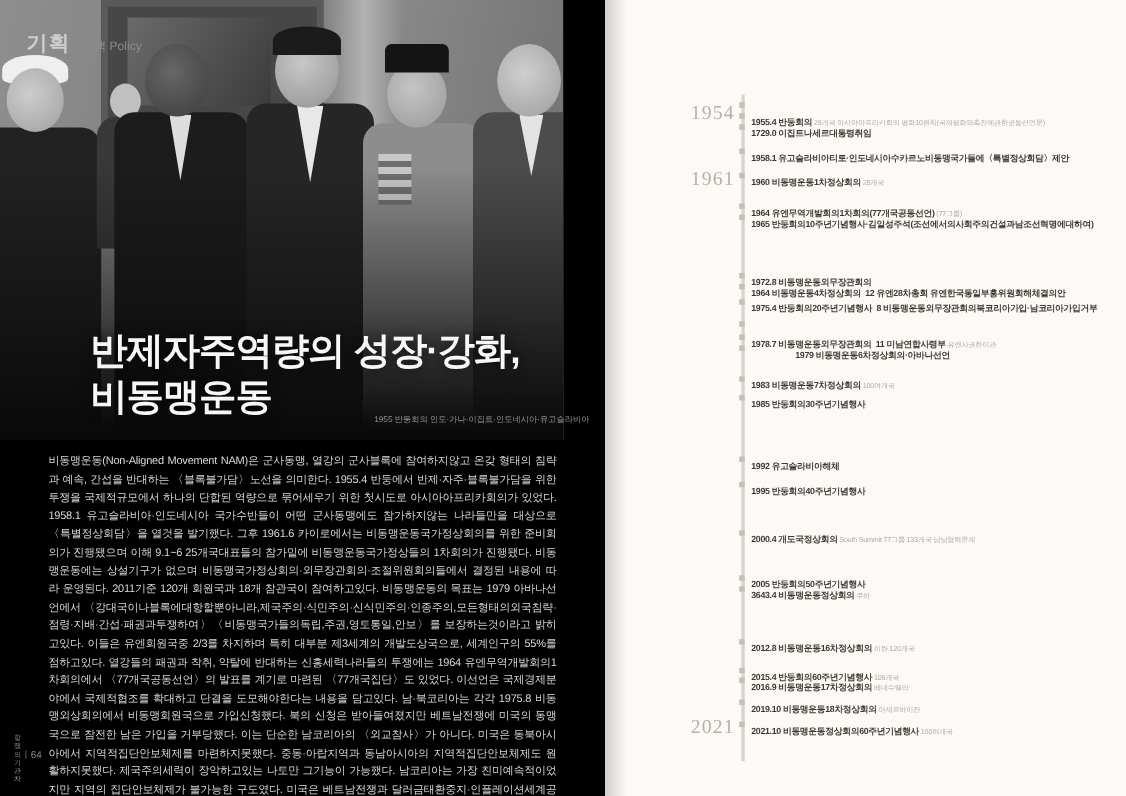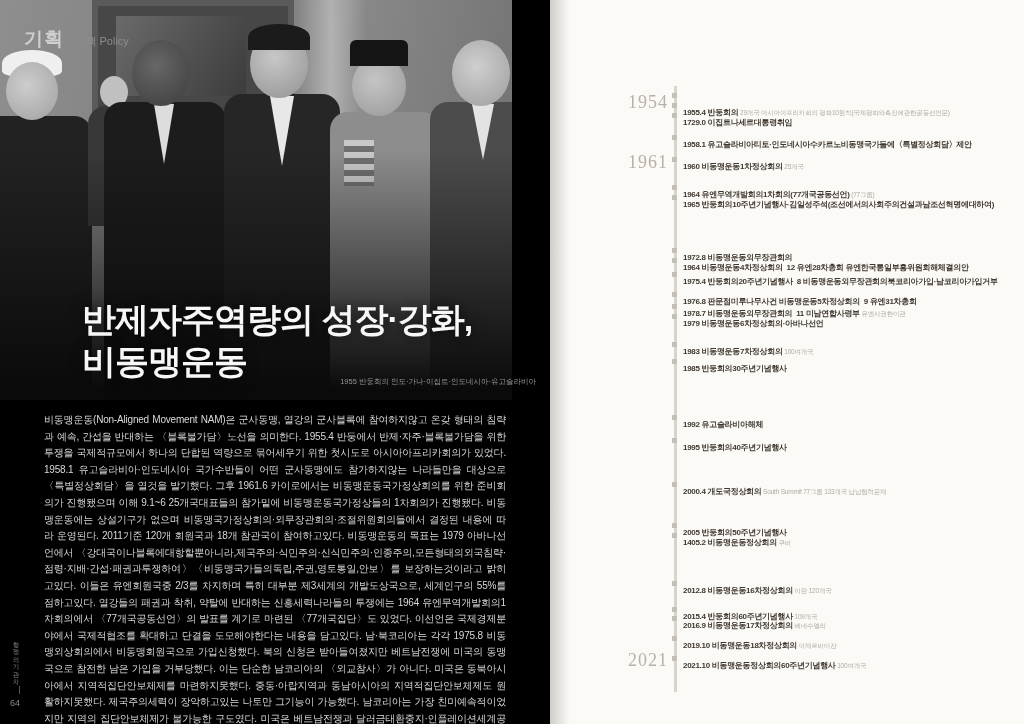--- a/index.html
+++ b/index.html
@@ -43,21 +43,21 @@
 
   .kicker{position:absolute;left:24px;top:26px;color:#c7c7c7;}
   .kicker .k-main{font-size:19px;font-weight:bold;letter-spacing:1px;color:#cfcfcf;}
   .kicker .k-sub{font-size:11px;color:#8d8d8d;margin-left:6px;}
 
   .title-block{position:absolute;left:42px;top:298px;color:#f7f7f7;font-weight:bold;font-size:34px;line-height:42px;letter-spacing:-1px;text-shadow:0 0 14px rgba(0,0,0,.8);margin-left:40px;}
   .photo-caption{position:absolute;top:377px;right:14px;font-size:7.5px;color:#969696;letter-spacing:0;}
 
   .body-text{position:absolute;left:44px;top:402px;width:462px;color:#d9d9d9;font-size:10px;line-height:16.6px;text-align:justify;letter-spacing:-0.2px;word-break:break-all;}
 
-  .folio{position:absolute;display:flex;flex-direction:column;align-items:flex-end;gap:4px;}
+  .folio{position:absolute;display:flex;flex-direction:row;align-items:center;gap:4px;}
   .folio-left{left:10px;bottom:16px;color:#8a8a8a;}
   .folio-right{right:4px;bottom:16px;color:#8f867d;}
   .folio .vert{writing-mode:vertical-rl;font-size:6.5px;letter-spacing:1px;}
   .folio .rule{width:1px;height:8px;background:currentColor;opacity:.6;}
   .folio .pageno{font-size:9px;}
 
   
   .page-right{position:relative;width:512px;height:724px;background:#fbfaf7;flex:0 0 512px;overflow:hidden;}
   .page-right::before{content:"";position:absolute;left:0;top:0;width:20px;height:100%;background:linear-gradient(90deg,rgba(60,50,40,.22),rgba(60,50,40,0));pointer-events:none;}
   .timeline{position:absolute;left:0;top:0;width:512px;height:724px;}
@@ -154,39 +154,38 @@
         <div class="tl-entry" style="top: 184px;"><span class="tl-main">1964 유엔무역개발회의1차회의(77개국공동선언)</span><span class="tl-note"> (77그룹)</span></div>
         <div class="tl-marker" style="top: 195px;"></div>
         <div class="tl-entry" style="top: 194px;"><span class="tl-main">1965 반둥회의10주년기념행사·김일성주석(조선에서의사회주의건설과남조선혁명에대하여)</span></div>
         <div class="tl-marker" style="top: 248px;"></div>
         <div class="tl-entry" style="top: 247px;"><span class="tl-main">1972.8 비동맹운동외무장관회의</span></div>
         <div class="tl-marker" style="top: 258px;"></div>
         <div class="tl-entry" style="top: 257px;"><span class="tl-main">1964 비동맹운동4차정상회의  12 유엔28차총회 유엔한국통일부흥위원회해체결의안</span></div>
         <div class="tl-marker" style="top: 272px;"></div>
         <div class="tl-entry" style="top: 271px;"><span class="tl-main">1975.4 반둥회의20주년기념행사  8 비동맹운동외무장관회의북코리아가입·남코리아가입거부</span></div>
         <div class="tl-marker" style="top: 292px;"></div>
-        <div class="tl-entry" style="top: 291px;"><span class="tl-main">1976.8 판문점미루나무사건 비동맹운동5차정상회의  9 유엔31차총회</span></div>
         <div class="tl-marker" style="top: 304px;"></div>
         <div class="tl-entry" style="top: 303px;"><span class="tl-main">1978.7 비동맹운동외무장관회의  11 미남연합사령부</span><span class="tl-note"> 유엔사권한이관</span></div>
         <div class="tl-marker" style="top: 314px;"></div>
-        <div class="tl-entry" style="top: 313px;"><span class="tl-main">1979 비동맹운동6차정상회의·아바나선언</span></div>
+        <div class="tl-entry" style="top: 313px; margin-left: 40px;"><span class="tl-main">1979 비동맹운동6차정상회의·아바나선언</span></div>
         <div class="tl-marker" style="top: 342px;"></div>
         <div class="tl-entry" style="top: 341px;"><span class="tl-main">1983 비동맹운동7차정상회의</span><span class="tl-note"> 100여개국</span></div>
         <div class="tl-marker" style="top: 359px;"></div>
         <div class="tl-entry" style="top: 358px;"><span class="tl-main">1985 반둥회의30주년기념행사</span></div>
         <div class="tl-marker" style="top: 415px;"></div>
         <div class="tl-entry" style="top: 414px; text-align: right;"><span class="tl-main">1992 유고슬라비아해체</span></div>
         <div class="tl-marker" style="top: 438px;"></div>
         <div class="tl-entry" style="top: 437px;"><span class="tl-main">1995 반둥회의40주년기념행사</span></div>
         <div class="tl-marker" style="top: 482px;"></div>
         <div class="tl-entry" style="top: 481px;"><span class="tl-main">2000.4 개도국정상회의</span><span class="tl-note"> South Summit 77그룹 133개국 남남협력문제</span></div>
         <div class="tl-marker" style="top: 523px;"></div>
         <div class="tl-entry" style="top: 522px;"><span class="tl-main">2005 반둥회의50주년기념행사</span></div>
         <div class="tl-marker" style="top: 533px;"></div>
-        <div class="tl-entry" style="top: 532px;"><span class="tl-main">1405.2 비동맹운동정상회의</span><span class="tl-note"> 쿠바</span></div>
+        <div class="tl-entry" style="top: 532px;"><span class="tl-main">3643.4 비동맹운동정상회의</span><span class="tl-note"> 쿠바</span></div>
         <div class="tl-marker" style="top: 581px;"></div>
         <div class="tl-entry" style="top: 580px;"><span class="tl-main">2012.8 비동맹운동16차정상회의</span><span class="tl-note"> 이란 120개국</span></div>
         <div class="tl-marker" style="top: 607px;"></div>
         <div class="tl-entry" style="top: 606px;"><span class="tl-main">2015.4 반둥회의60주년기념행사</span><span class="tl-note"> 109개국</span></div>
         <div class="tl-marker" style="top: 616px;"></div>
         <div class="tl-entry" style="top: 615px;"><span class="tl-main">2016.9 비동맹운동17차정상회의</span><span class="tl-note"> 베네수엘라</span></div>
         <div class="tl-marker" style="top: 636px;"></div>
         <div class="tl-entry" style="top: 635px;"><span class="tl-main">2019.10 비동맹운동18차정상회의</span><span class="tl-note"> 아제르바이잔</span></div>
         <div class="tl-marker" style="top: 656px;"></div>
         <div class="tl-entry" style="top: 655px;"><span class="tl-main">2021.10 비동맹운동정상회의60주년기념행사</span><span class="tl-note"> 100여개국</span></div>

